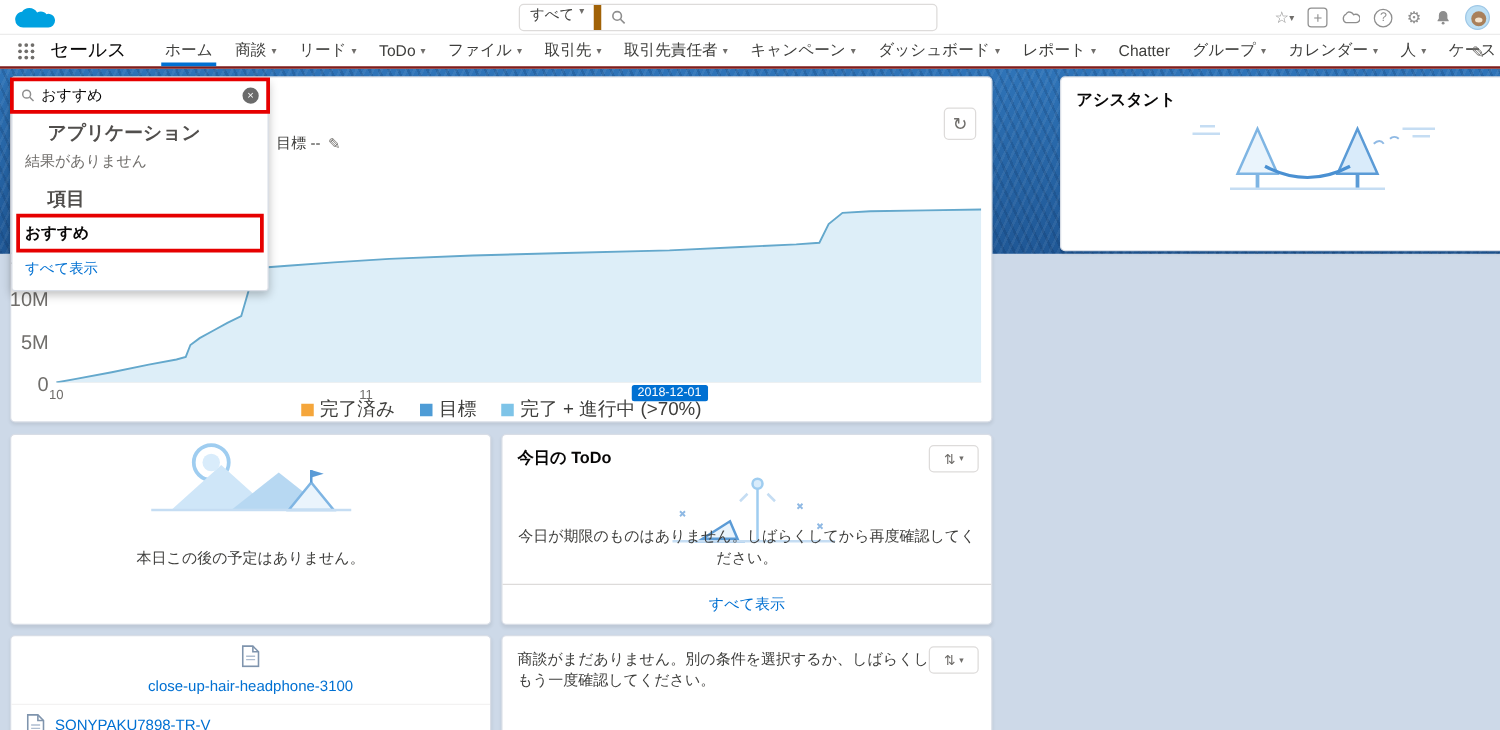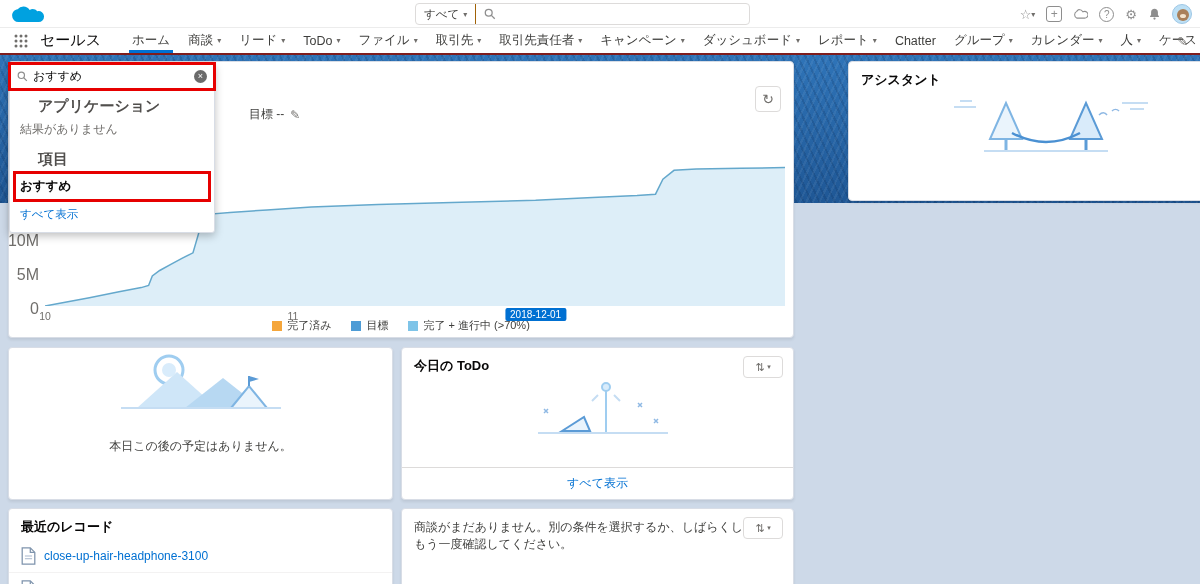--- a/index.html
+++ b/index.html
@@ -3,21 +3,21 @@
 <meta charset="utf-8">
 <style>
   * { margin:0; padding:0; box-sizing:border-box; }
   html,body { width:1200px; height:584px; overflow:hidden; }
   body { position:relative; font-family:"Liberation Sans","DejaVu Sans",sans-serif; background:#cdd9e8; color:#3e3e3c; }
 
   
   .topbar { position:absolute; left:0; top:0; width:1200px; height:28px; background:#fff; border-bottom:1px solid #ececec; z-index:40; display:flex; align-items:center; }
   .logo { position:absolute; left:10px; top:2px; }
   .gsearch { position:absolute; left:415px; top:3px; width:335px; height:22px; border:1px solid #dddbda; border-radius:4px; background:#fff; display:flex; align-items:center; }
-  .gsearch .scope { display:flex; align-items:center; gap:4px; padding:0 8px; height:100%; border-right:1px solid #a16207; font-size:11.5px; color:#3e3e3c; cursor:pointer; }
+  .gsearch .scope { display:flex; align-items:flex-start; gap:4px; padding:0 8px; height:100%; border-right:6px solid #a16207; font-size:11.5px; color:#3e3e3c; cursor:pointer; }
   .caret-glyph { font-size:8px; color:#706e6b; }
   .gsearch .mag { margin:0 6px 0 8px; display:flex; }
   .gsearch input { border:none; outline:none; flex:1; font-size:11.5px; color:#3e3e3c; font-family:inherit; }
   .gsearch input::placeholder { color:#9b9b9b; }
   .top-icons { position:absolute; right:8px; top:0; height:28px; display:flex; align-items:center; gap:11px; }
   .tico { color:#8e8e8e; font-size:13px; display:flex; align-items:center; cursor:pointer; }
   .tico.boxed { width:16px; height:16px; border:1.5px solid #8e8e8e; border-radius:3px; font-size:12px; justify-content:center; line-height:1; }
   .tico.circ { width:15px; height:15px; border:1.5px solid #8e8e8e; border-radius:50%; font-size:10px; justify-content:center; }
   .avatar { width:20px; height:20px; border-radius:50%; background:#bde0f5; overflow:hidden; position:relative; cursor:pointer; border:1px solid #9ec7e6; }
   .avatar::before { content:""; position:absolute; left:4px; top:4px; width:12px; height:12px; border-radius:50%; background:#a9805a; }
@@ -48,42 +48,42 @@
   .empty-msg { text-align:center; font-size:12px; color:#3e3e3c; }
 
   #perf-card   { left:8px;   top:61px;  width:786px; height:277px; }
   #assist-card { left:848px; top:61px;  width:391px; height:140px; }
   #events-card { left:8px;   top:347px; width:385px; height:153px; }
   #todo-card   { left:401px; top:347px; width:393px; height:153px; }
   #records-card{ left:8px;   top:508px; width:385px; height:110px; }
   #opps-card   { left:401px; top:508px; width:393px; height:110px; }
 
   
-  .perf-header-frag { position:absolute; left:212px; top:44px; font-size:12px; color:#3e3e3c; display:flex; align-items:center; gap:6px;margin-left:28px; }
+  .perf-header-frag { position:absolute; left:212px; top:44px; font-size:12px; color:#3e3e3c; display:flex; align-items:center; gap:6px; }
   .pencil { color:#706e6b; font-size:12px; cursor:pointer; }
   .refresh-btn { position:absolute; right:12px; top:24px; width:26px; height:26px; border:1px solid #dddbda; border-radius:4px; background:#fff; color:#706e6b; font-size:14px; display:flex; align-items:center; justify-content:center; cursor:pointer; }
   .perf-plot { position:absolute; left:36px; top:94px; width:740px; height:150px; border-bottom:1px solid #e3e3e3; }
   .ylabels { position:absolute; left:4px; top:94px; width:28px; height:150px; }
   .ylabel { position:absolute; right:2px; font-size:16px; color:#706e6b; }
   .xlabel { position:absolute; font-size:10.5px; color:#706e6b; transform:translateX(-50%); }
   .xmarker { position:absolute; transform:translateX(-50%); background:#0070d2; color:#fff; font-size:10px; padding:1px 5px; border-radius:2px; white-space:nowrap; }
   .legend { position:absolute; left:0; right:0; top:256px; display:flex; justify-content:center; gap:20px; }
-  .legend-item { display:flex; align-items:center; gap:5px; font-size:11px; color:#3e3e3c; }
+  .legend-item { display:flex; align-items:center; gap:5px; font-size:15px; color:#3e3e3c; }
   .legend-swatch { width:10px; height:10px; display:inline-block; }
 
   
   .illus { display:flex; justify-content:center; }
   #assist-card .empty-msg { position:absolute; left:10px; right:10px; bottom:14px; }
   #events-card .empty-msg, #todo-card .empty-msg { position:absolute; left:10px; right:10px; bottom:44px; }
   .sort-btn { position:absolute; right:10px; top:8px; width:40px; height:22px; border:1px solid #dddbda; border-radius:4px; background:#fff; display:flex; align-items:center; justify-content:center; gap:3px; color:#706e6b; cursor:pointer; }
   .sort-btn .g1 { font-size:11px; } .sort-btn .g2 { font-size:7px; }
 
   
   .rec-row { display:flex; align-items:center; gap:8px; padding:7px 12px; border-top:1px solid #f3f2f2; cursor:pointer; }
-  .rec-row:first-of-type { border-top:none; }
+  .rec-row:first-of-type { border-top:none;flex-direction:column; }
   .rec-link { font-size:12px; }
 
   .opps-msg { padding:10px 12px 0; font-size:12px; color:#3e3e3c; }
 
   
   .sd { position:absolute; left:9px; top:63px; width:206px; background:#fff; border:1px solid #d8dde6; border-radius:3px; box-shadow:0 3px 8px rgba(0,0,0,0.25); z-index:50; padding-bottom:2px; }
   .sd-input-wrap { position:relative; height:26px; display:flex; align-items:center; gap:5px; padding:0 7px; border-bottom:1px solid #eee; }
   .sd-input-wrap input { flex:1; border:none; outline:none; font-size:12px; color:#080707; font-family:inherit; min-width:0; }
   .sd-clear { width:13px; height:13px; border-radius:50%; background:#6b6b6b; color:#fff; font-size:9px; line-height:13px; text-align:center; cursor:pointer; flex:none; }
   .sd-section-title { font-size:15px; font-weight:bold; color:#514f4d; padding:7px 10px 3px;margin-left:18px; }
@@ -312,27 +312,27 @@
         <line x1="78" y1="54" x2="118" y2="54"></line>
       </g>
       <g stroke="#8fb9e4" stroke-width="1.5">
         <path d="M160 24l4 4M164 24l-4 4"></path>
         <path d="M176 40l4 4M180 40l-4 4"></path>
         <path d="M66 30l4 4M70 30l-4 4"></path>
       </g>
       <line x1="60" y1="54" x2="190" y2="54" stroke="#c5ddf3" stroke-width="2"></line>
     </svg>
   </div>
+  <div class="empty-msg">今日が期限のものはありません。しばらくしてから再度確認してください。</div>
   <div class="card-footer">
     <span class="link">すべて表示</span>
   </div>
 </div>
 
 <div class="card" id="records-card">
-  <div class="card-title">最近のレコード</div>
   <div id="records-list">
       <div class="rec-row">
         <span style="display: flex;">
           <svg width="15" height="18" viewBox="0 0 16 20">
             <path d="M1 1h9l5 5v13H1z" fill="#fff" stroke="#7f94ad" stroke-width="1.4"></path>
             <path d="M10 1v5h5" fill="none" stroke="#7f94ad" stroke-width="1.4"></path>
             <line x1="4" y1="10" x2="12" y2="10" stroke="#aebdd0" stroke-width="1.2"></line>
             <line x1="4" y1="13" x2="12" y2="13" stroke="#aebdd0" stroke-width="1.2"></line>
           </svg>
         </span>

